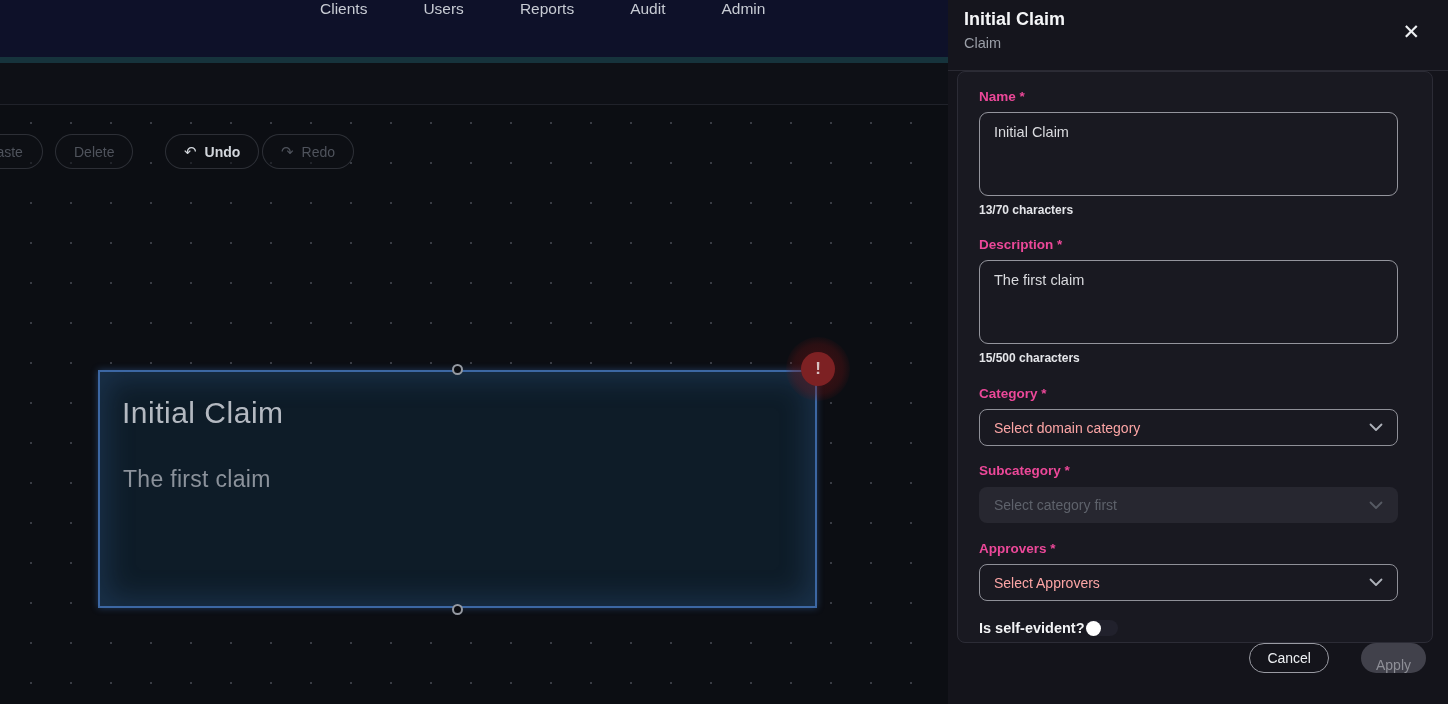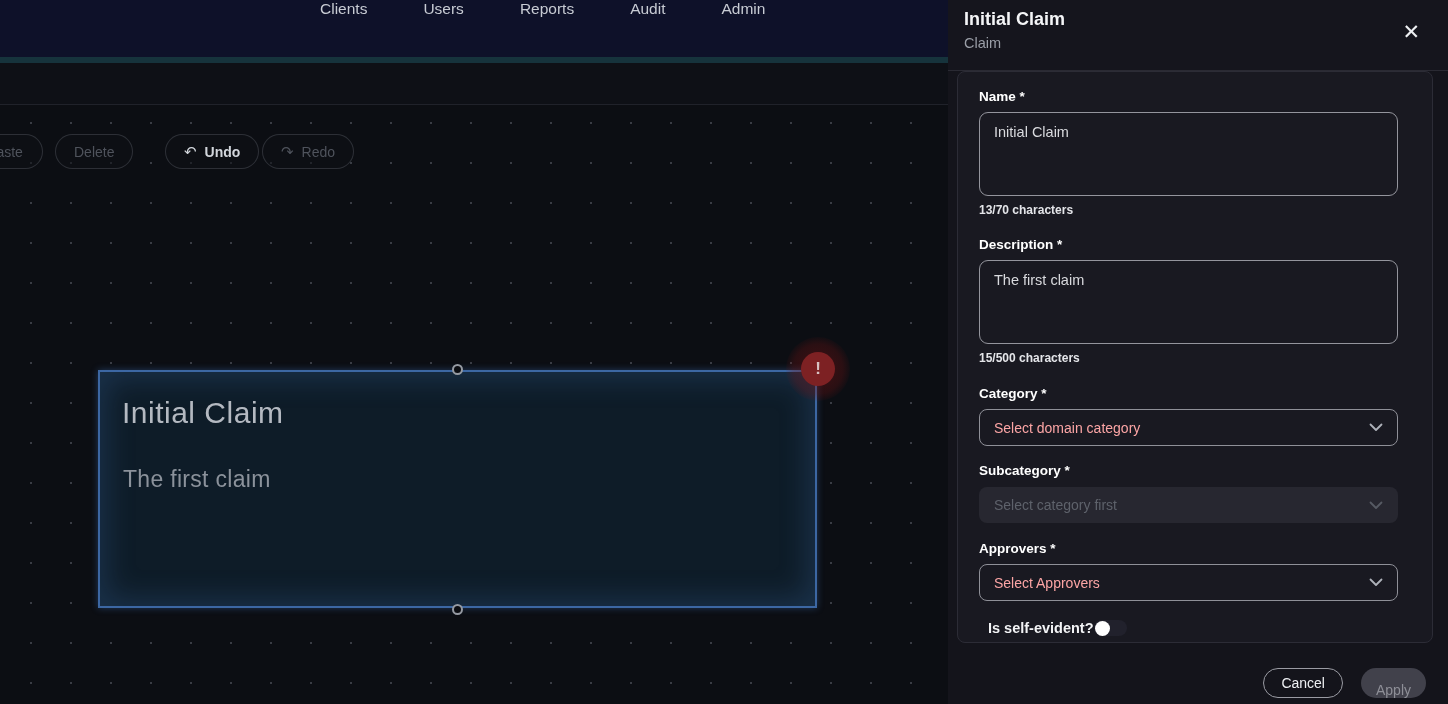--- a/index.html
+++ b/index.html
@@ -111,21 +111,21 @@
   }
 
   .form-card {
     position:absolute; left:9px; top:71px; width:476px; height:572px;
     background:#191921;
     border:1px solid #2c2c36; border-radius:8px;
   }
 
   .field-label {
     position:absolute; left:31px;
-    font-size:13.5px; font-weight:700; color:#ffffff;
+    font-size:13.5px; font-weight:700; color:#ec4899;
   }
   .textarea-field {
     position:absolute; left:31px; width:419px; height:84px;
     background:transparent;
     border:1px solid #94959d; border-radius:9px;
     color:#d9dade; font-size:14.5px; font-family:"Liberation Sans", sans-serif;
     padding:10px 14px; resize:none; outline:none; line-height:1.35;
   }
   .char-counter {
     position:absolute; left:31px;
@@ -140,36 +140,36 @@
   }
   .select-field .select-text { font-size:14px; color:#fca5a5; }
   .select-field .chev { color:#aeb2ba; display:flex; }
   .select-field.disabled {
     background:#272730; border-color:transparent; cursor:default;
   }
   .select-field.disabled .select-text { color:#5e626b; }
   .select-field.disabled .chev { color:#565a63; }
 
   .toggle-row {
-    position:absolute; left:40px; top:620px;
+    position:absolute; left:31px; top:620px;
     display:flex; align-items:center; 
   }
   .toggle-label { font-size:14.5px; font-weight:700; color:#f2f3f5; }
   .toggle-track {
     position:relative; width:33px; height:16px; border-radius:9px;
     background:#21212c; cursor:pointer;
   }
   .toggle-knob {
     position:absolute; left:1px; top:0.5px; width:15px; height:15px;
     border-radius:50%; background:#ffffff;
   }
 
   .drawer-footer {
-    position:absolute; right:22px; bottom:6px;
-    display:flex; align-items:center; gap:18px;justify-content:center;
+    position:absolute; right:22px; bottom:31px;
+    display:flex; align-items:center; gap:32px;justify-content:center;
   }
   .btn-cancel {
     height:30px; padding:0 17px; border-radius:16px;
     border:1px solid #9a9ba3; background:transparent;
     color:#eef0f3; font-size:14px; font-family:"Liberation Sans", sans-serif;
     cursor:pointer;
   }
   .btn-apply {
     height:30px; padding:14px 15px; border-radius:16px;
     border:none; background:#41414b;

